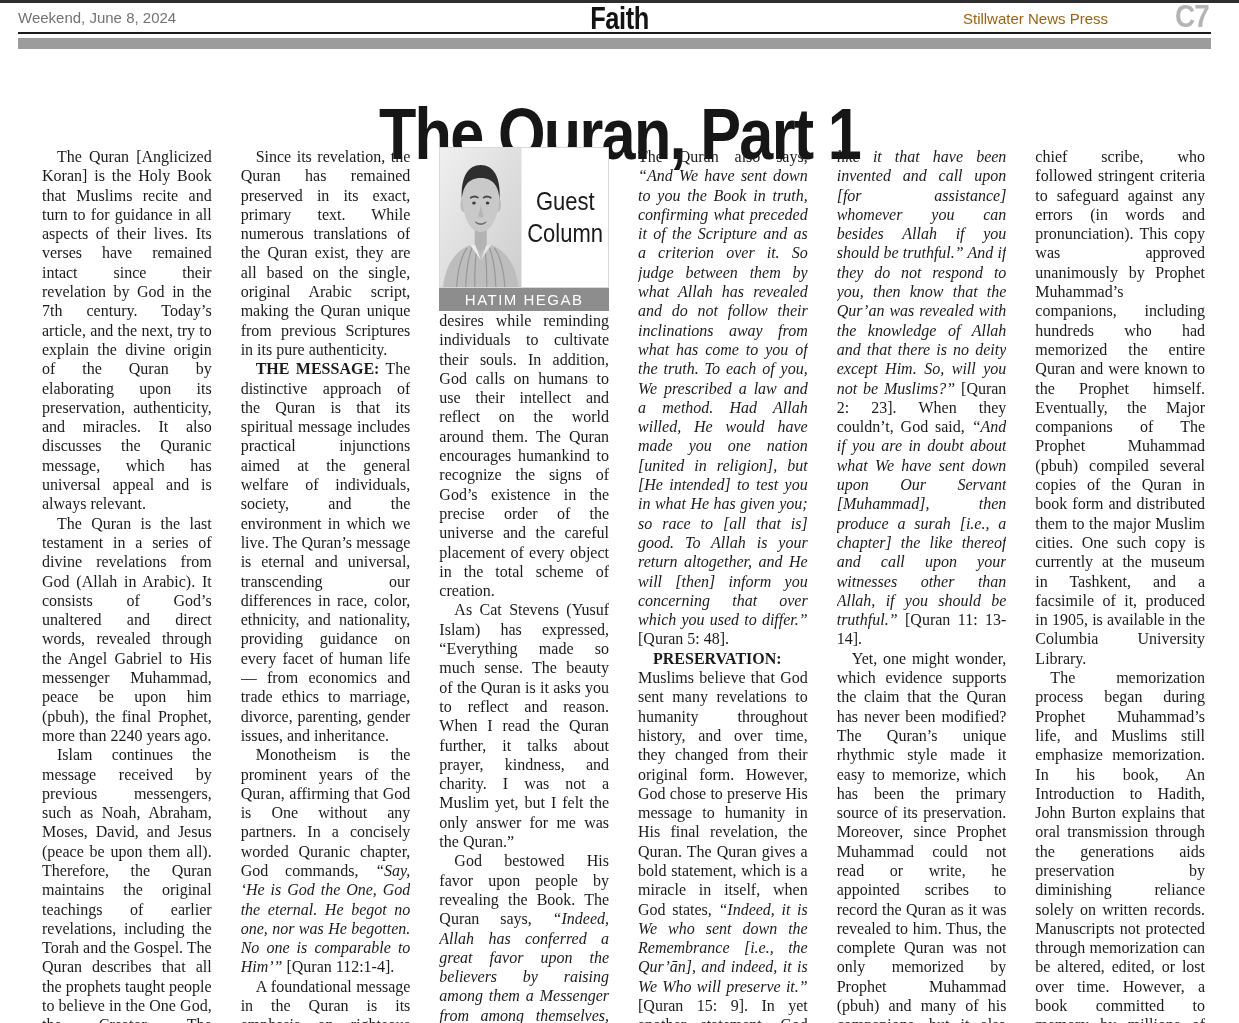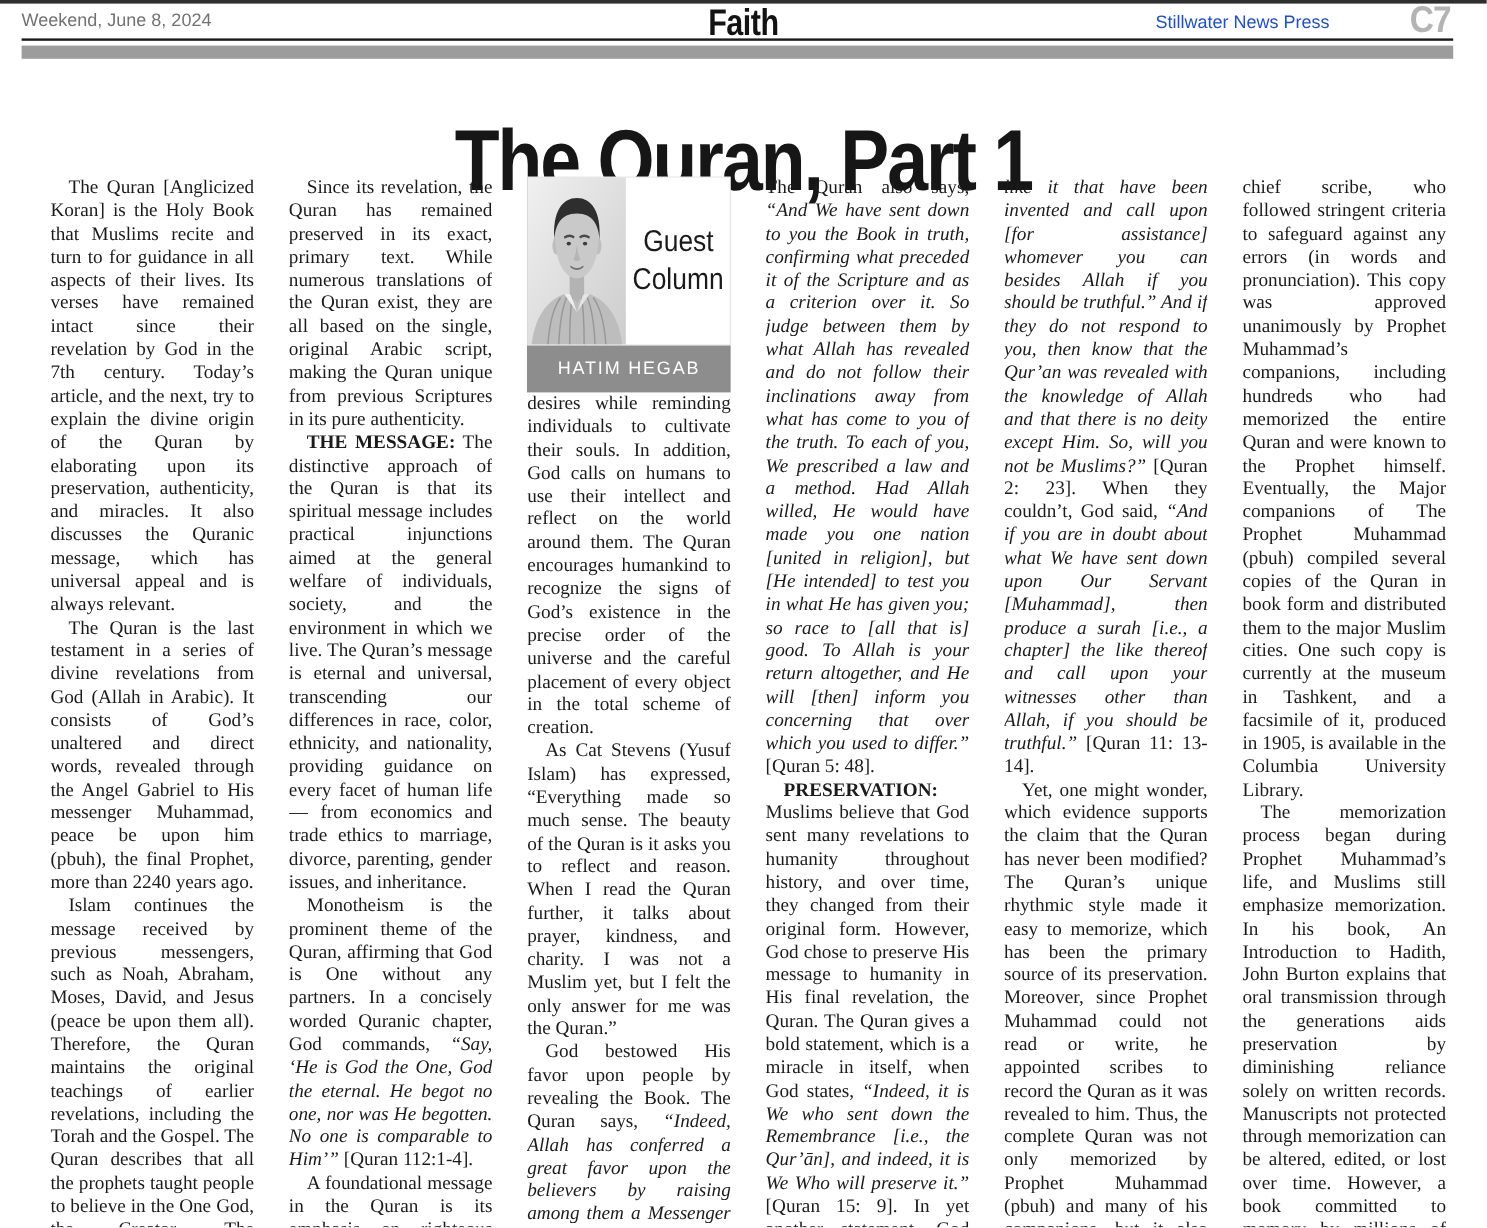--- a/index.html
+++ b/index.html
@@ -12,21 +12,21 @@
     position:absolute; left:18px; top:9px;
     font-family:"Liberation Sans", sans-serif; font-size:15px; color:#737373;
   }
   .masthead-section {
     position:absolute; left:0; right:0; top:1px; text-align:center;
     font-family:"Liberation Sans", sans-serif; font-weight:bold; font-size:31px;
     color:#131313; transform:scaleX(0.82); letter-spacing:-0.5px;
   }
   .masthead-paper {
     position:absolute; right:131px; top:10px;
-    font-family:"Liberation Sans", sans-serif; font-size:15px; color:#1d4ed8;
+    font-family:"Liberation Sans", sans-serif; font-size:15px; color:#a16207;
   }
   .masthead-page {
     position:absolute; right:28px; top:-1px;
     font-family:"Liberation Sans", sans-serif; font-weight:bold; font-size:31px;
     color:#b4b4b6; letter-spacing:-1px; transform:scaleX(0.9);
   }
   .header-rule { position:absolute; left:18px; right:28px; top:32px; height:2px; background:#1b1b1b; }
   .header-bar  { position:absolute; left:18px; right:28px; top:38px; height:11px; background:#9c9c9c; }
   .article-title {
     position:absolute; left:0; right:0; top:50px; text-align:center;
@@ -47,21 +47,21 @@
   .bd { font-weight:bold;margin-top:44px; }
 
   .photo-box { width:100%; }
   .photo-row { display:flex; height:141px; border:1px solid #d8d8d8; box-sizing:border-box; background:#fff; }
   .portrait { width:108px; height:100%; display:block; }
   .guest-area { flex:1; display:flex; flex-direction:column; align-items:center; justify-content:center; gap:3px; background:#fff; }
   .guest-line {
     font-family:"Liberation Sans", sans-serif; font-size:25px; color:#1a1a1a;
     transform:scaleX(0.88); line-height:1.15;
   }
-  .caption-bar { height:39px; background:#8d8d8d; display:flex; align-items:center; justify-content:center; }
+  .caption-bar { height:23px; background:#8d8d8d; display:flex; align-items:center; justify-content:center; }
   .caption-text {
     color:#ffffff; font-family:"Liberation Sans", sans-serif;
     font-size:15px; letter-spacing:1.5px;
   }
 </style>
 </head>
 <body>
 
 <div class="page">
 
@@ -80,21 +80,21 @@
 
     <div class="col">
         <p class="indent "><span>The Quran [Anglicized Koran] is the Holy Book that Muslims recite and turn to for guidance in all aspects of their lives. Its verses have remained intact since their revelation by God in the 7th century. Today’s article, and the next, try to explain the divine origin of the Quran by elaborating upon its preservation, authenticity, and miracles. It also discusses the Quranic message, which has universal appeal and is always relevant.</span></p>
         <p class="indent "><span>The Quran is the last testament in a series of divine revelations from God (Allah in Arabic). It consists of God’s unaltered and direct words, revealed through the Angel Gabriel to His messenger Muhammad, peace be upon him (pbuh), the final Prophet, more than 2240 years ago.</span></p>
         <p class="indent "><span>Islam continues the message received by previous messengers, such as Noah, Abraham, Moses, David, and Jesus (peace be upon them all). Therefore, the Quran maintains the original teachings of earlier revelations, including the Torah and the Gospel. The Quran describes that all the prophets taught people to believe in the One God, the Creator. The messengers also instructed them to spend their lives with God-consciousness, doing good deeds and avoiding sins. Moreover, they warned their fellow humans of accountability in the</span></p>
       </div>
 
     <div class="col">
         <p class="indent "><span>Since its revelation, the Quran has remained preserved in its exact, primary text. While numerous translations of the Quran exist, they are all based on the single, original Arabic script, making the Quran unique from previous Scriptures in its pure authenticity.</span></p>
         <p class="indent "><span class="bd">THE MESSAGE:</span><span> The distinctive approach of the Quran is that its spiritual message includes practical injunctions aimed at the general welfare of individuals, society, and the environment in which we live. The Quran’s message is eternal and universal, transcending our differences in race, color, ethnicity, and nationality, providing guidance on every facet of human life — from economics and trade ethics to marriage, divorce, parenting, gender issues, and inheritance.</span></p>
-        <p class="indent "><span>Monotheism is the prominent theme of the Quran, affirming that God is One without any partners. In a concisely worded Quranic chapter, God commands, </span><span class="it">“Say, ‘He is God the One, God the eternal. He begot no one, nor was He begotten. No one is comparable to Him’”</span><span> [Quran 112:1-4].</span></p>
+        <p class="indent "><span>Monotheism is the prominent years of the Quran, affirming that God is One without any partners. In a concisely worded Quranic chapter, God commands, </span><span class="it">“Say, ‘He is God the One, God the eternal. He begot no one, nor was He begotten. No one is comparable to Him’”</span><span> [Quran 112:1-4].</span></p>
         <p class="indent "><span>A foundational message in the Quran is its emphasis on righteous conduct built on firm belief and love for God. The Quran acknowledges human</span></p>
       </div>
 
     <div class="col">
       <div class="photo-box">
         <div class="photo-row">
           <svg class="portrait" viewBox="0 0 108 139" preserveAspectRatio="none" role="img">
             <defs>
               <linearGradient id="pbg" x1="0" y1="0" x2="1" y2="1">
                 <stop offset="0" stop-color="#f0f0f0"></stop>

